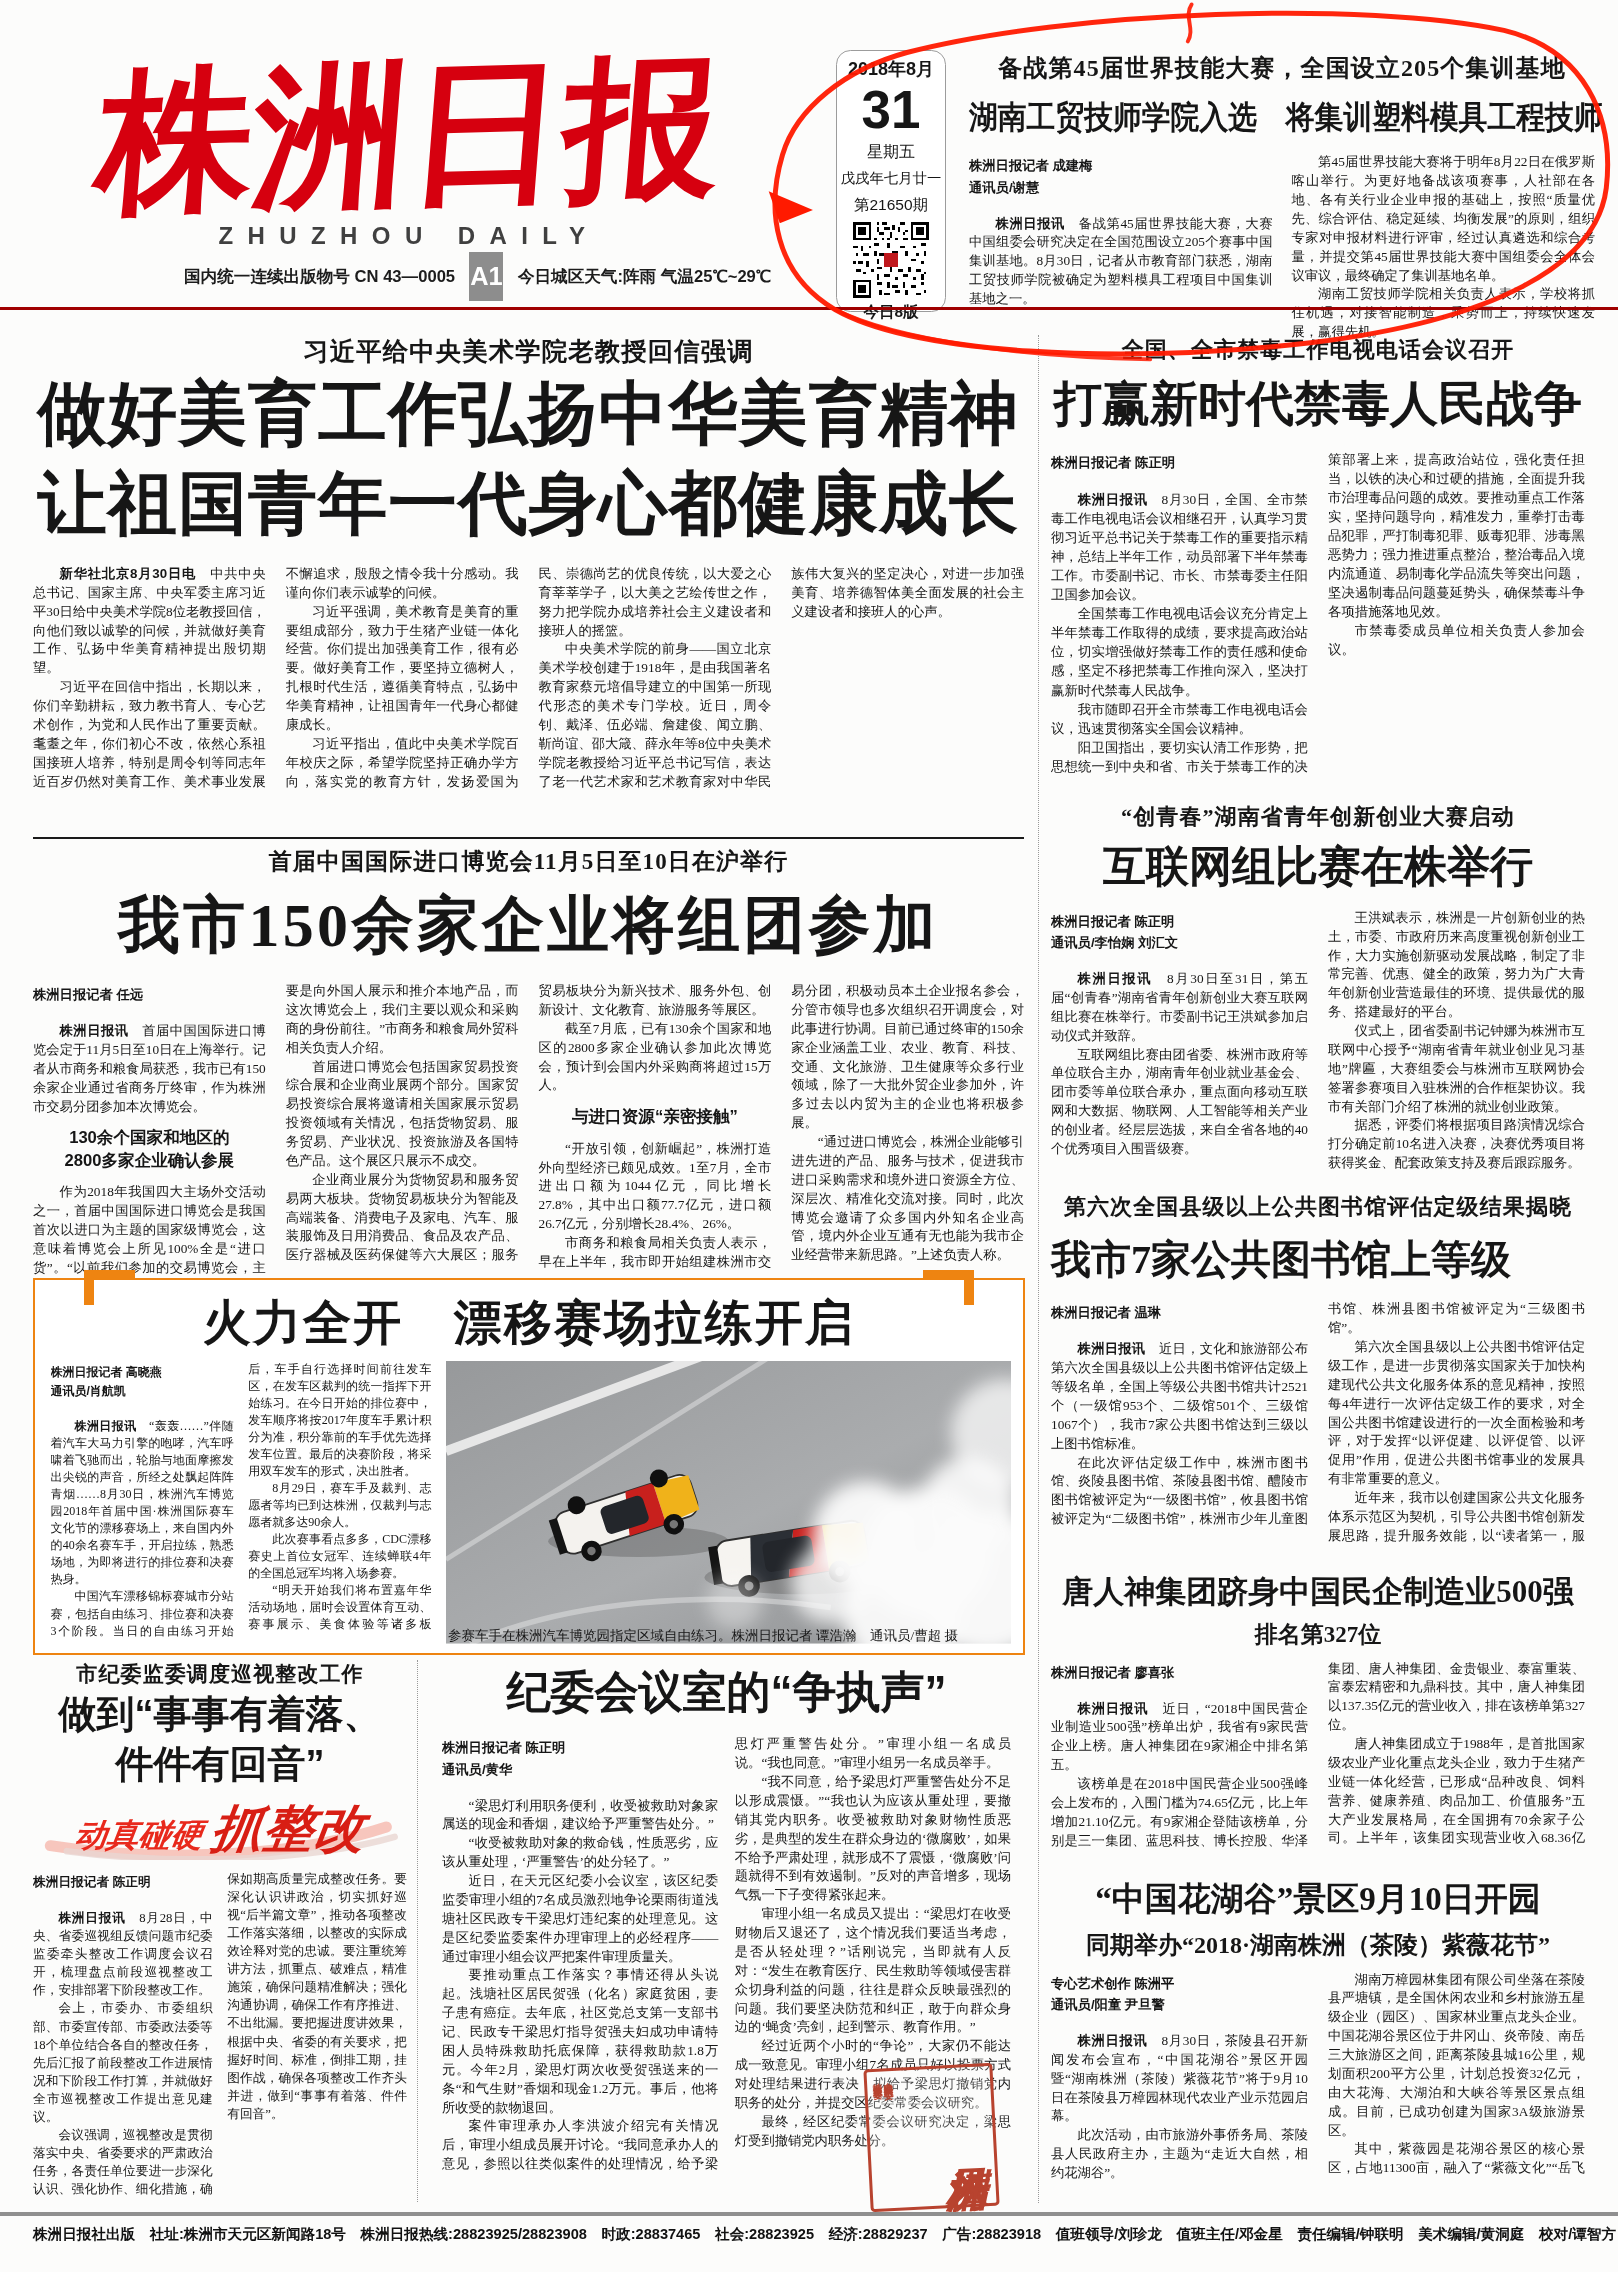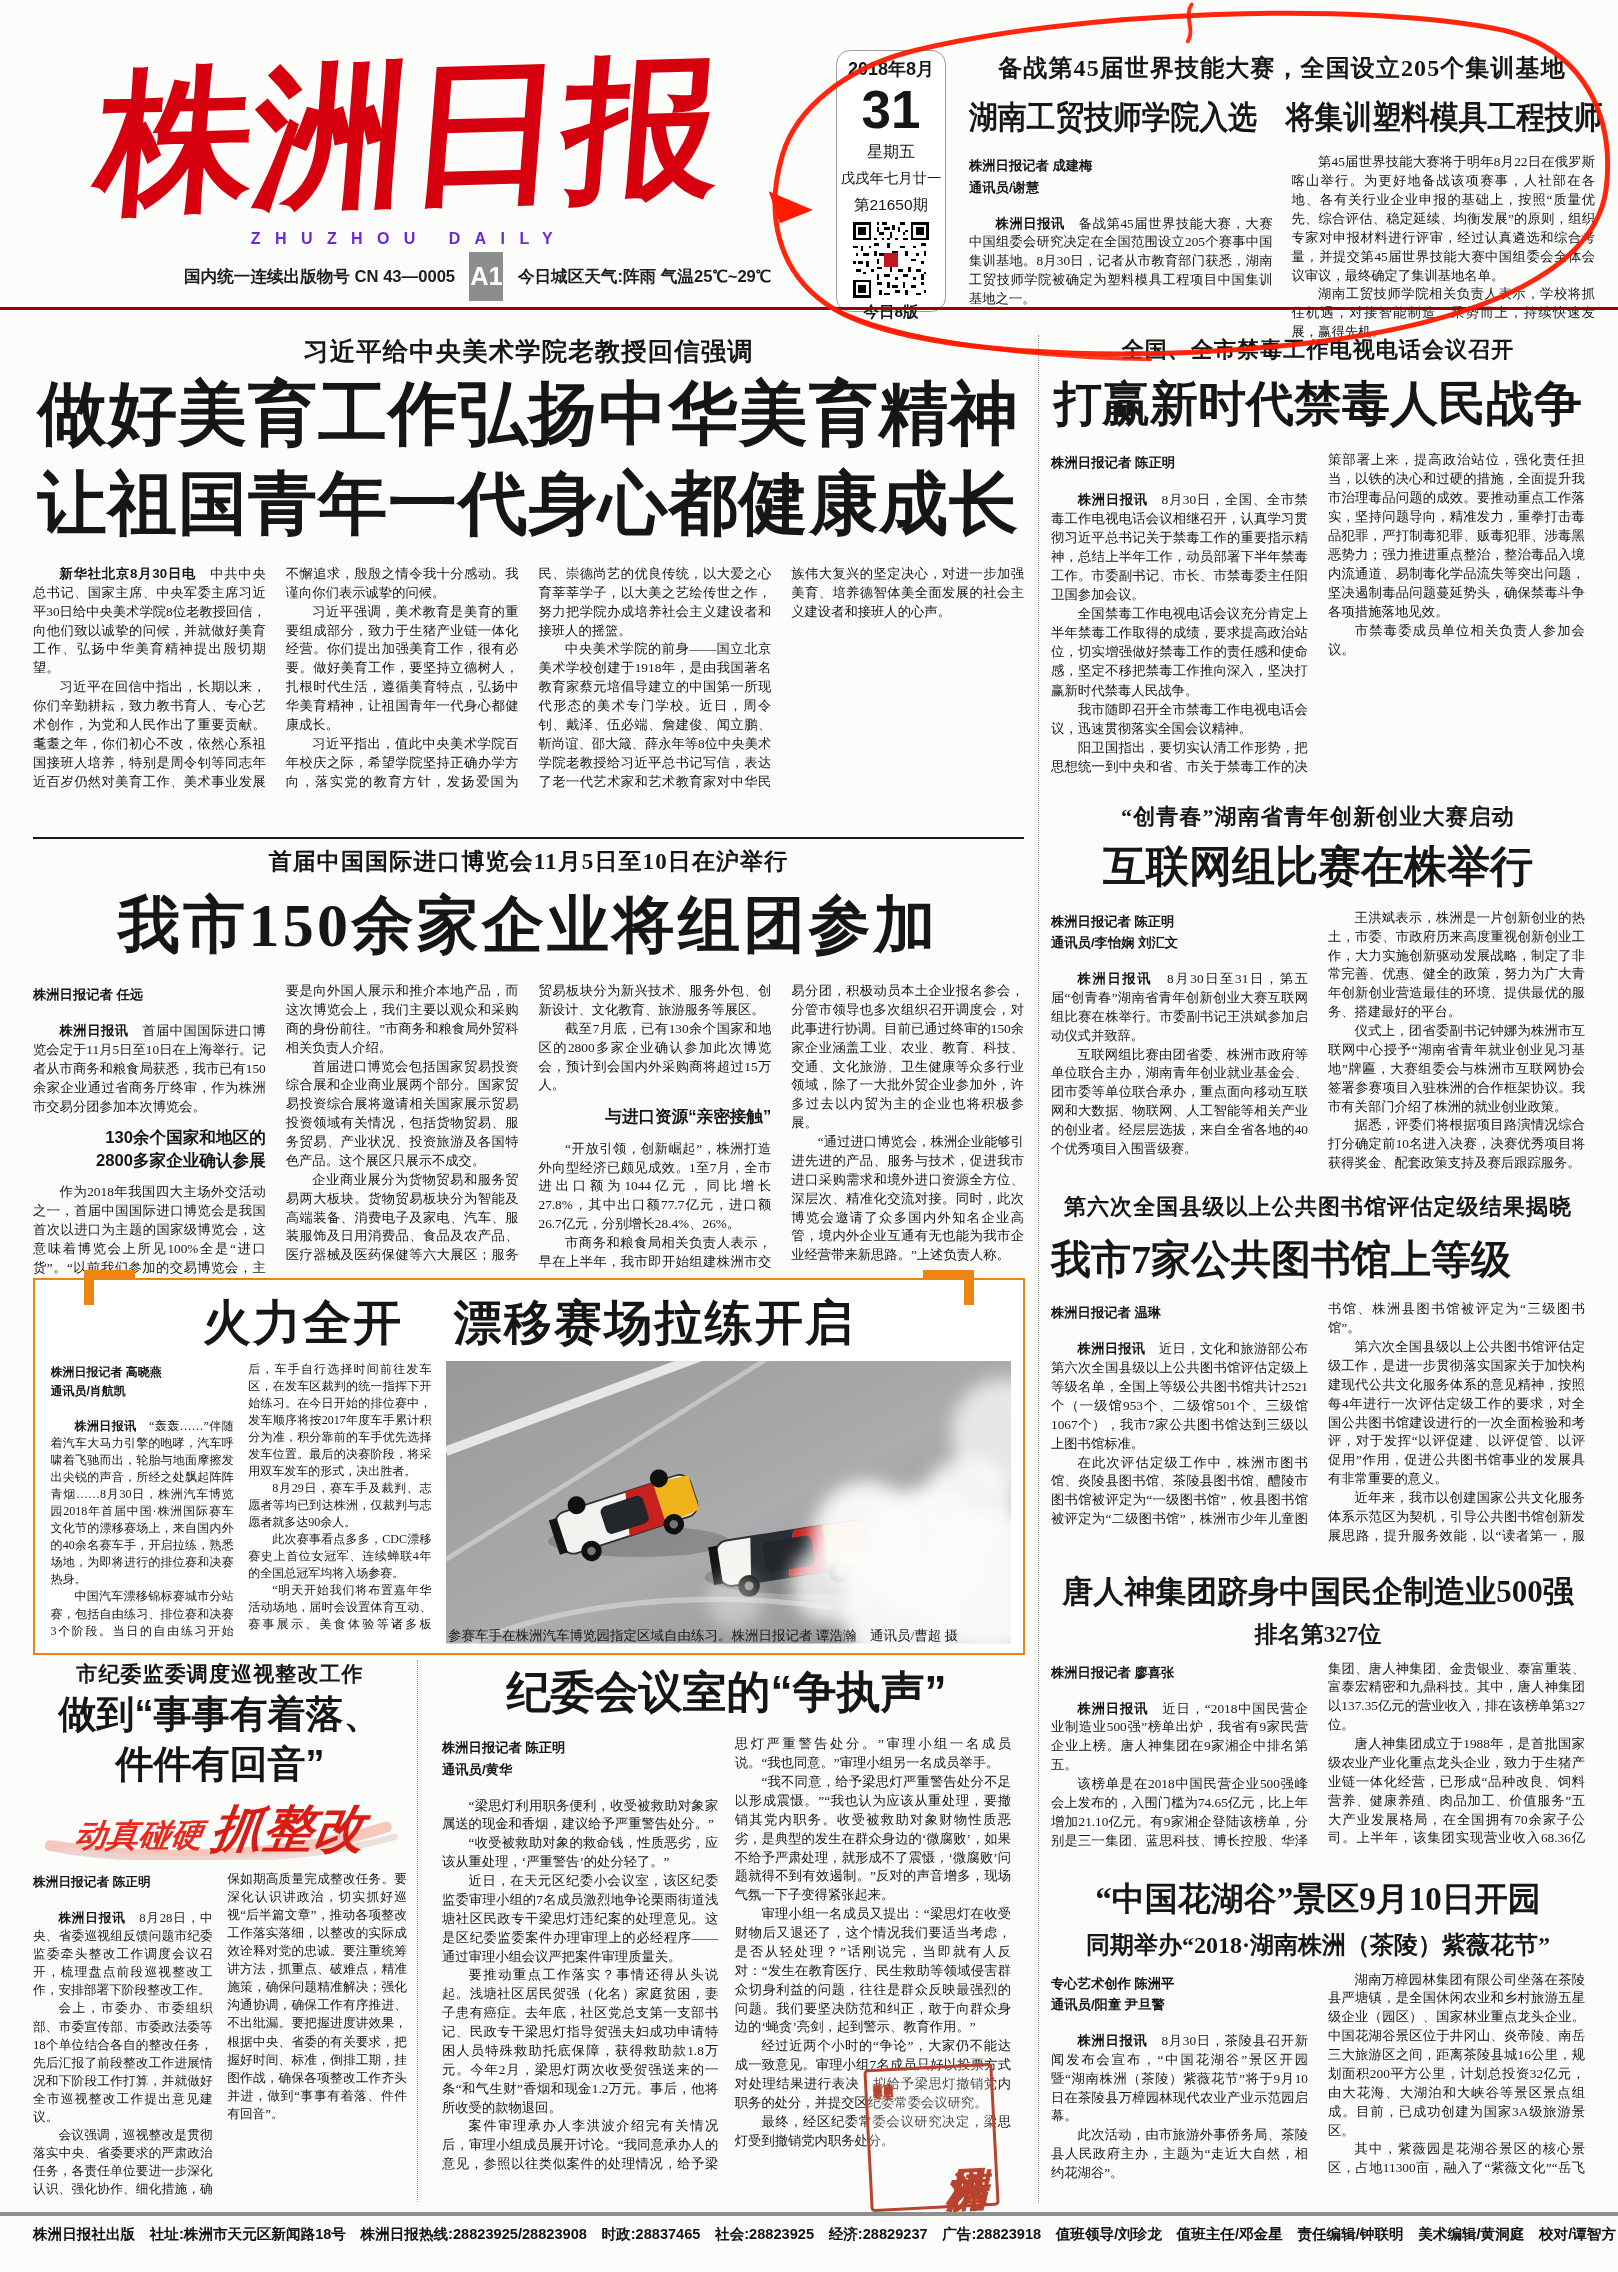--- a/index.html
+++ b/index.html
@@ -8,28 +8,28 @@
   .abs{position:absolute;}
   .hl-serif{font-family:"Liberation Serif",serif;font-weight:900;}
   .hl-sans{font-family:"Liberation Sans",sans-serif;font-weight:900;}
   .kicker{font-weight:700;text-align:center;letter-spacing:1.1px;}
   .body-cols{column-fill:auto;text-align:justify;overflow:hidden;line-height:1.42;}
   .body-cols p{margin:0;text-indent:2em;}
   .body-cols p b{font-family:"Liberation Sans",sans-serif;}
   .body-cols .byline{font-family:"Liberation Sans",sans-serif;font-weight:700;
        text-indent:0;white-space:pre-line;margin:2.2px 0 16.6px;line-height:1.6;}
   .body-cols .subhead{font-family:"Liberation Sans",sans-serif;font-weight:800;
-       text-align:right;text-indent:0;white-space:pre-line;margin:11px 0;line-height:1.35;}
+       text-align:center;text-indent:0;white-space:pre-line;margin:11px 0;line-height:1.35;}
 
   
   #masthead-title{left:83px;top:55px;width:652px;font-size:155px;line-height:1.05;
        color:#d6000f;font-weight:900;text-align:center;font-family:"Liberation Serif",serif;
        transform:skewX(-6deg) rotate(-1.5deg);}
-  #masthead-en{left:83px;top:230px;width:652px;text-align:center;color:#6d28d9;
-       font-family:"Liberation Sans",sans-serif;font-weight:700;font-size:16px;letter-spacing:14.4px;}
+  #masthead-en{left:83px;top:222px;width:652px;text-align:center;color:#404040;
+       font-family:"Liberation Sans",sans-serif;font-weight:700;font-size:24px;letter-spacing:14.4px;}
   #info-row{left:184px;top:250px;width:697px;height:53px;display:flex;align-items:center;gap:14.4px;
        font-family:"Liberation Sans",sans-serif;font-weight:700;font-size:16.6px;color:#1c1c1c;}
   #page-badge{width:34px;height:49px;background:#8d8d8d;color:#fff;display:flex;
        align-items:center;justify-content:center;font-size:25.4px;font-weight:700;
        font-family:"Liberation Sans",sans-serif;}
   
   #datebox{left:836px;top:50px;width:108px;height:260px;border:1.7px solid #9c9c9c;
        border-radius:14.4px;text-align:center;font-family:"Liberation Sans",sans-serif;background:#fff;}
   #datebox .ym{font-size:18px;font-weight:700;margin-top:5.5px;}
   #datebox .day{font-size:53px;font-weight:700;line-height:1.05;margin-top:1.1px;}

